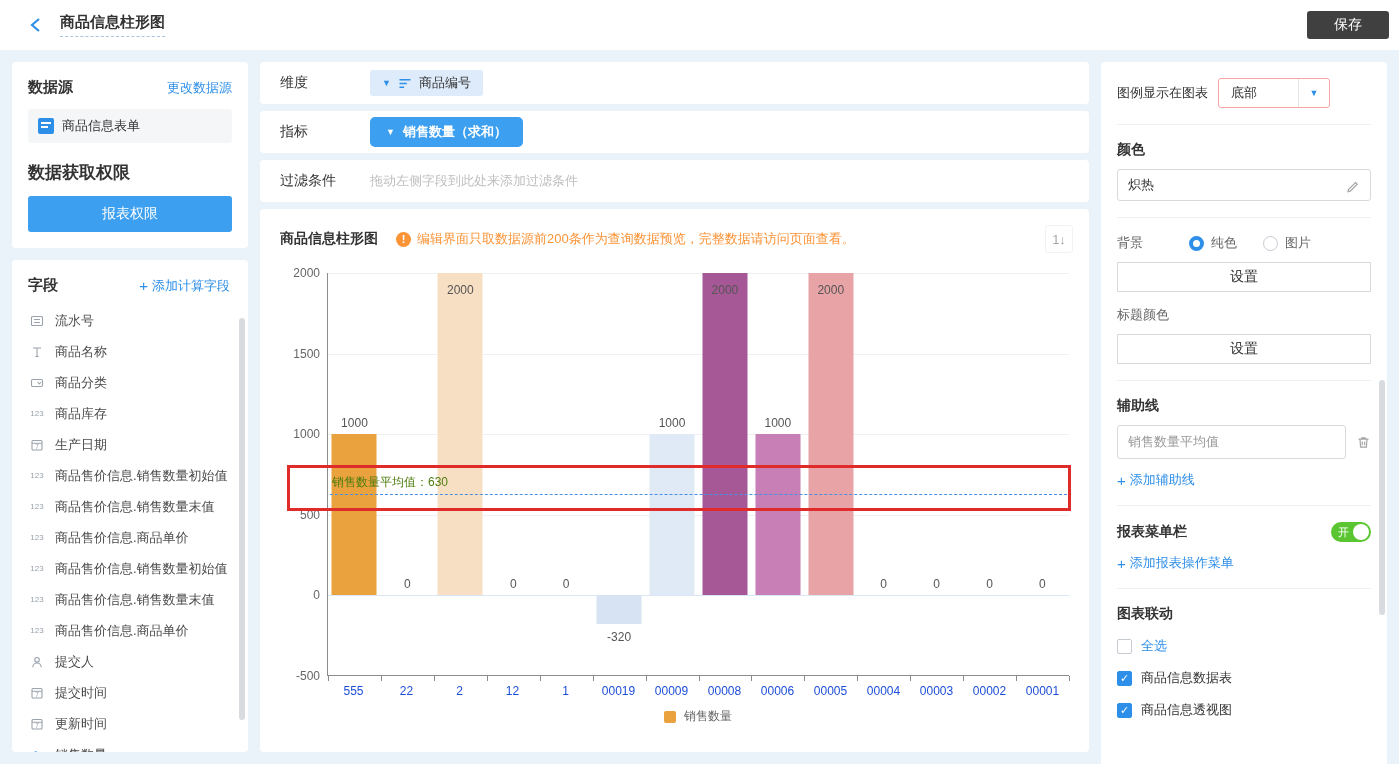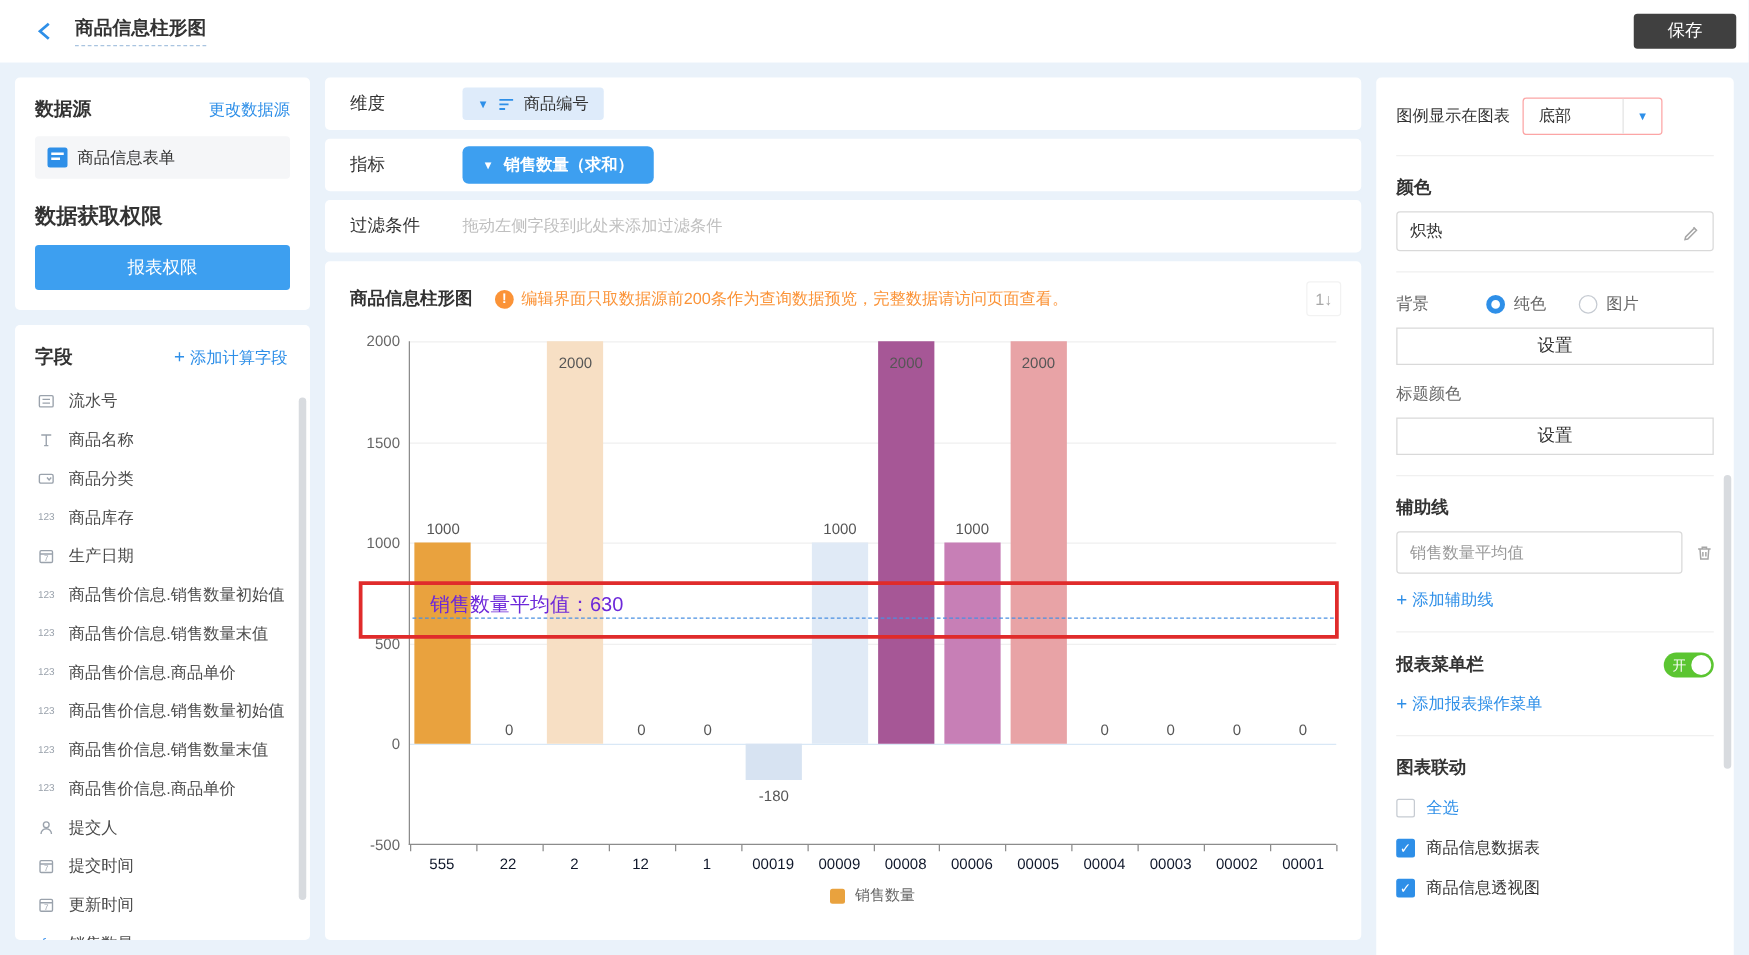--- a/index.html
+++ b/index.html
@@ -79,24 +79,24 @@
   .gridline { position:absolute; left:0; right:0; height:1px; background:#F0F0F0; }
   .gridline.zero { background:#D9E8F6; }
   .ytick { position:absolute; left:-52px; width:44px; text-align:right; font-size:12px; color:#666;
     transform:translateY(-50%); }
   .cols { position:absolute; left:0; top:0; right:0; bottom:0; display:flex; }
   .col { flex:1; position:relative; }
   .bar { position:absolute; left:50%; transform:translateX(-50%); width:45px; }
   .vlabel { position:absolute; width:100%; text-align:center; font-size:12px; color:#555; }
   .tickmark { position:absolute; width:1px; height:5px; background:#8C8C8C; top:403px; }
   .refline { position:absolute; left:2px; right:2px; height:0; border-top:1px dashed #4A90E2; z-index:4; }
-  .reflabel { position:absolute; left:16px; font-size:16px; color:#6d28d9; z-index:4; white-space:nowrap; }
+  .reflabel { position:absolute; left:4px; font-size:12px; color:#4d7c0f; z-index:4; white-space:nowrap; }
   .hlbox { position:absolute; border:3px solid #E02B2B; z-index:5; pointer-events:none; }
   .xrow { margin-left:47px; display:flex; margin-top:8px; }
-  .xlabel { flex:1; text-align:center; font-size:12px; color:#0f172a; }
+  .xlabel { flex:1; text-align:center; font-size:12px; color:#1d4ed8; }
   .legend-row { margin-left:47px; display:flex; justify-content:center; align-items:center; gap:8px; margin-top:10px; }
   .swatch { width:12px; height:12px; border-radius:2px; }
   .legend-label { font-size:12px; color:#666; }
 
   
   .right-col { width:286px; flex-shrink:0; }
   .style-card { height:780px; padding:16px; position:relative; }
   .legend-pos-row { display:flex; align-items:center; gap:10px; }
   .row-label { font-size:13px; color:#333; }
   .dd { display:flex; border:1px solid #fca5a5; border-radius:3px; height:30px; width:112px; background:#fff; cursor:pointer; }
@@ -348,21 +348,21 @@
                 <div class="vlabel" style="top: 10px;">2000</div>
               </div>
               <div class="col">
                 <div class="vlabel" style="top: 304.4px;">0</div>
               </div>
               <div class="col">
                 <div class="vlabel" style="top: 304.4px;">0</div>
               </div>
               <div class="col">
                 <div class="bar" style="top: 322.4px; height: 29px; background: rgb(215, 227, 242);"></div>
-                <div class="vlabel" style="top: 357.4px;">-180</div>
+                <div class="vlabel" style="top: 357.4px;">-320</div>
               </div>
               <div class="col">
                 <div class="bar" style="top: 161.2px; height: 161.2px; background: rgb(224, 234, 246);"></div>
                 <div class="vlabel" style="top: 143.2px;">1000</div>
               </div>
               <div class="col">
                 <div class="bar" style="top: 0px; height: 322.4px; background: rgb(166, 87, 150);"></div>
                 <div class="vlabel" style="top: 10px;">2000</div>
               </div>
               <div class="col">

